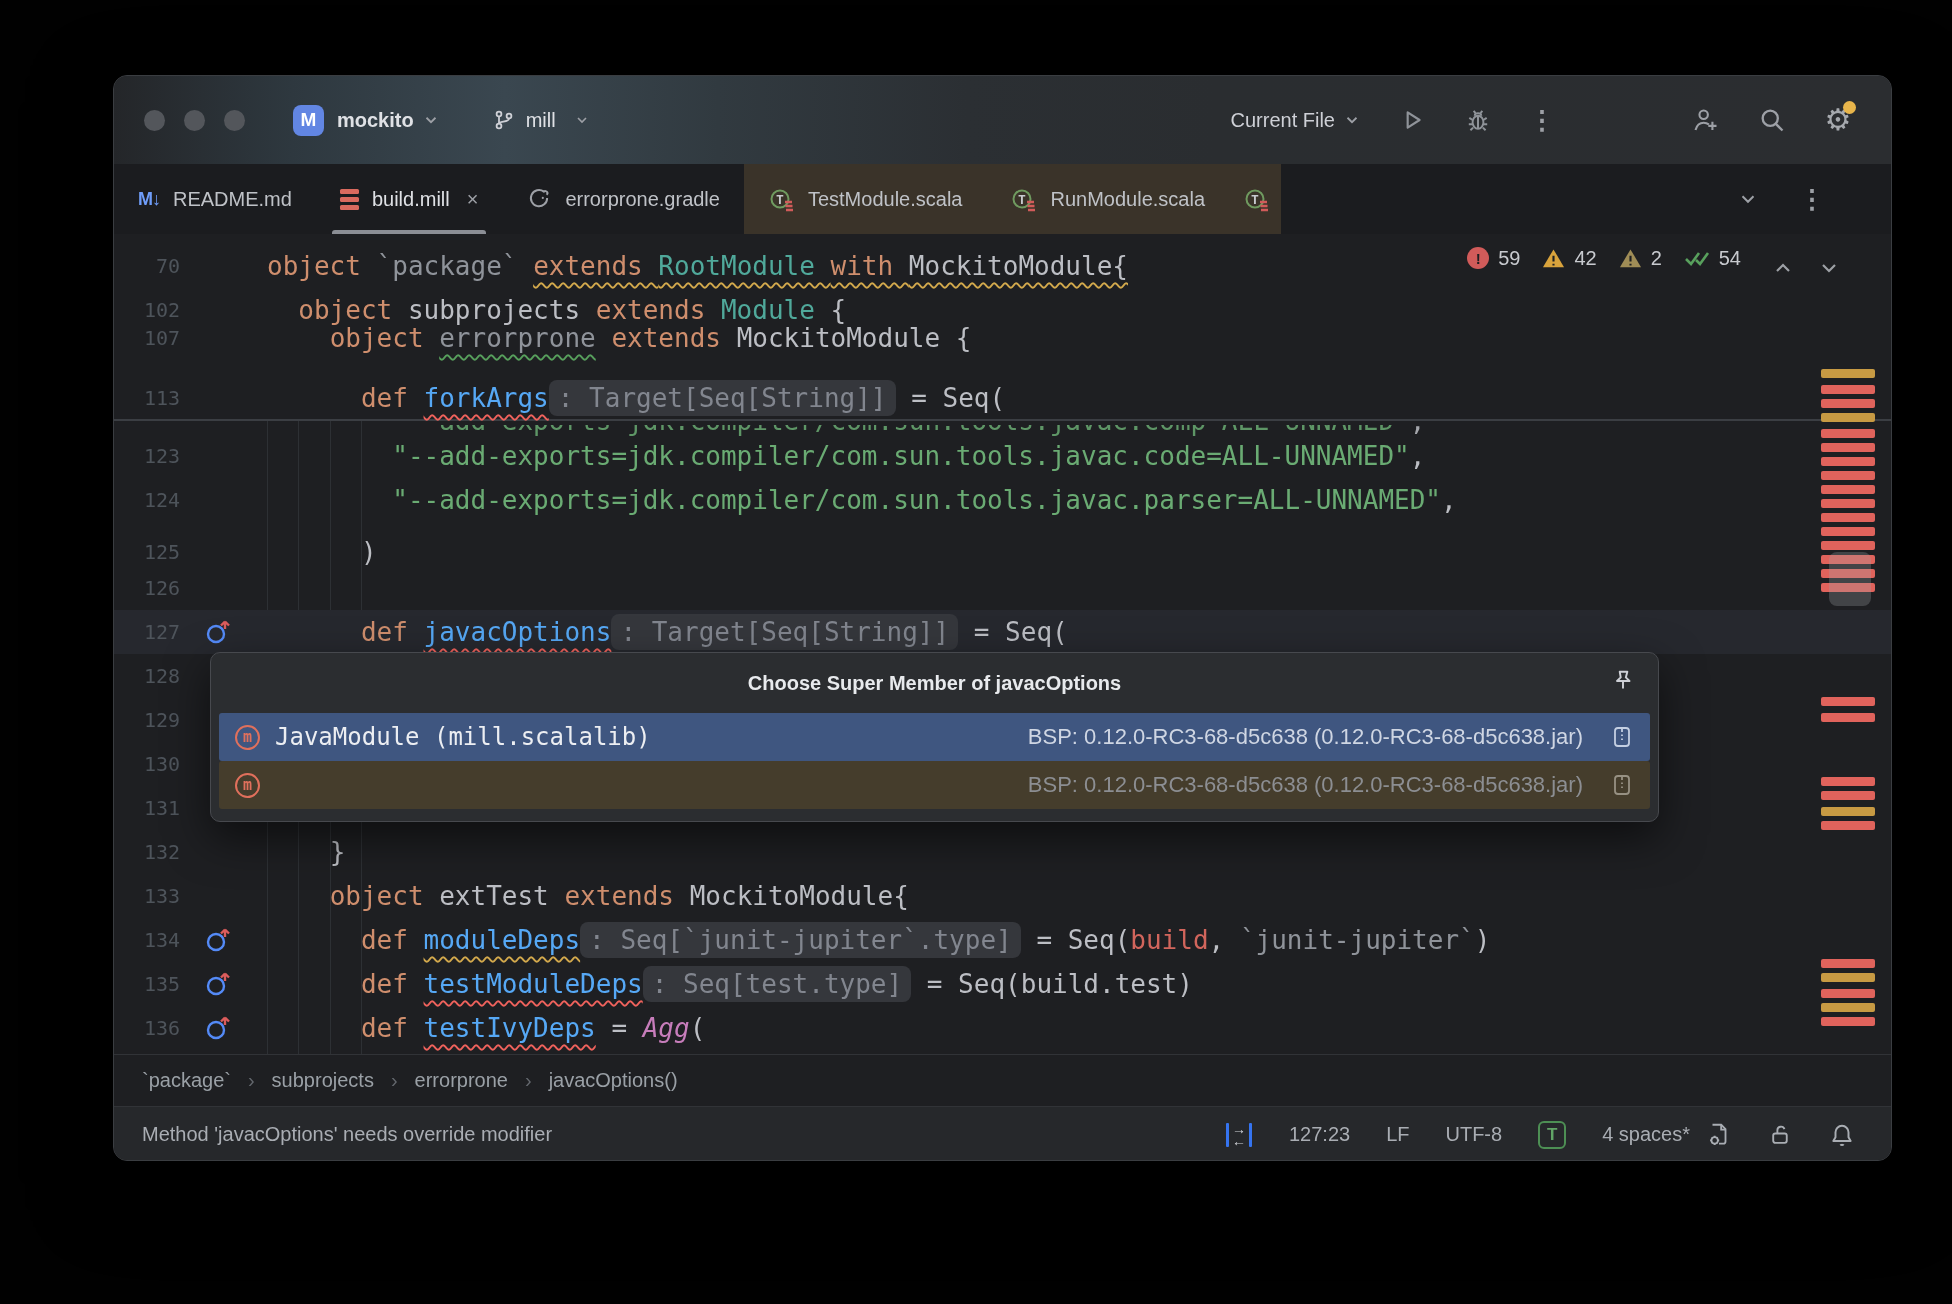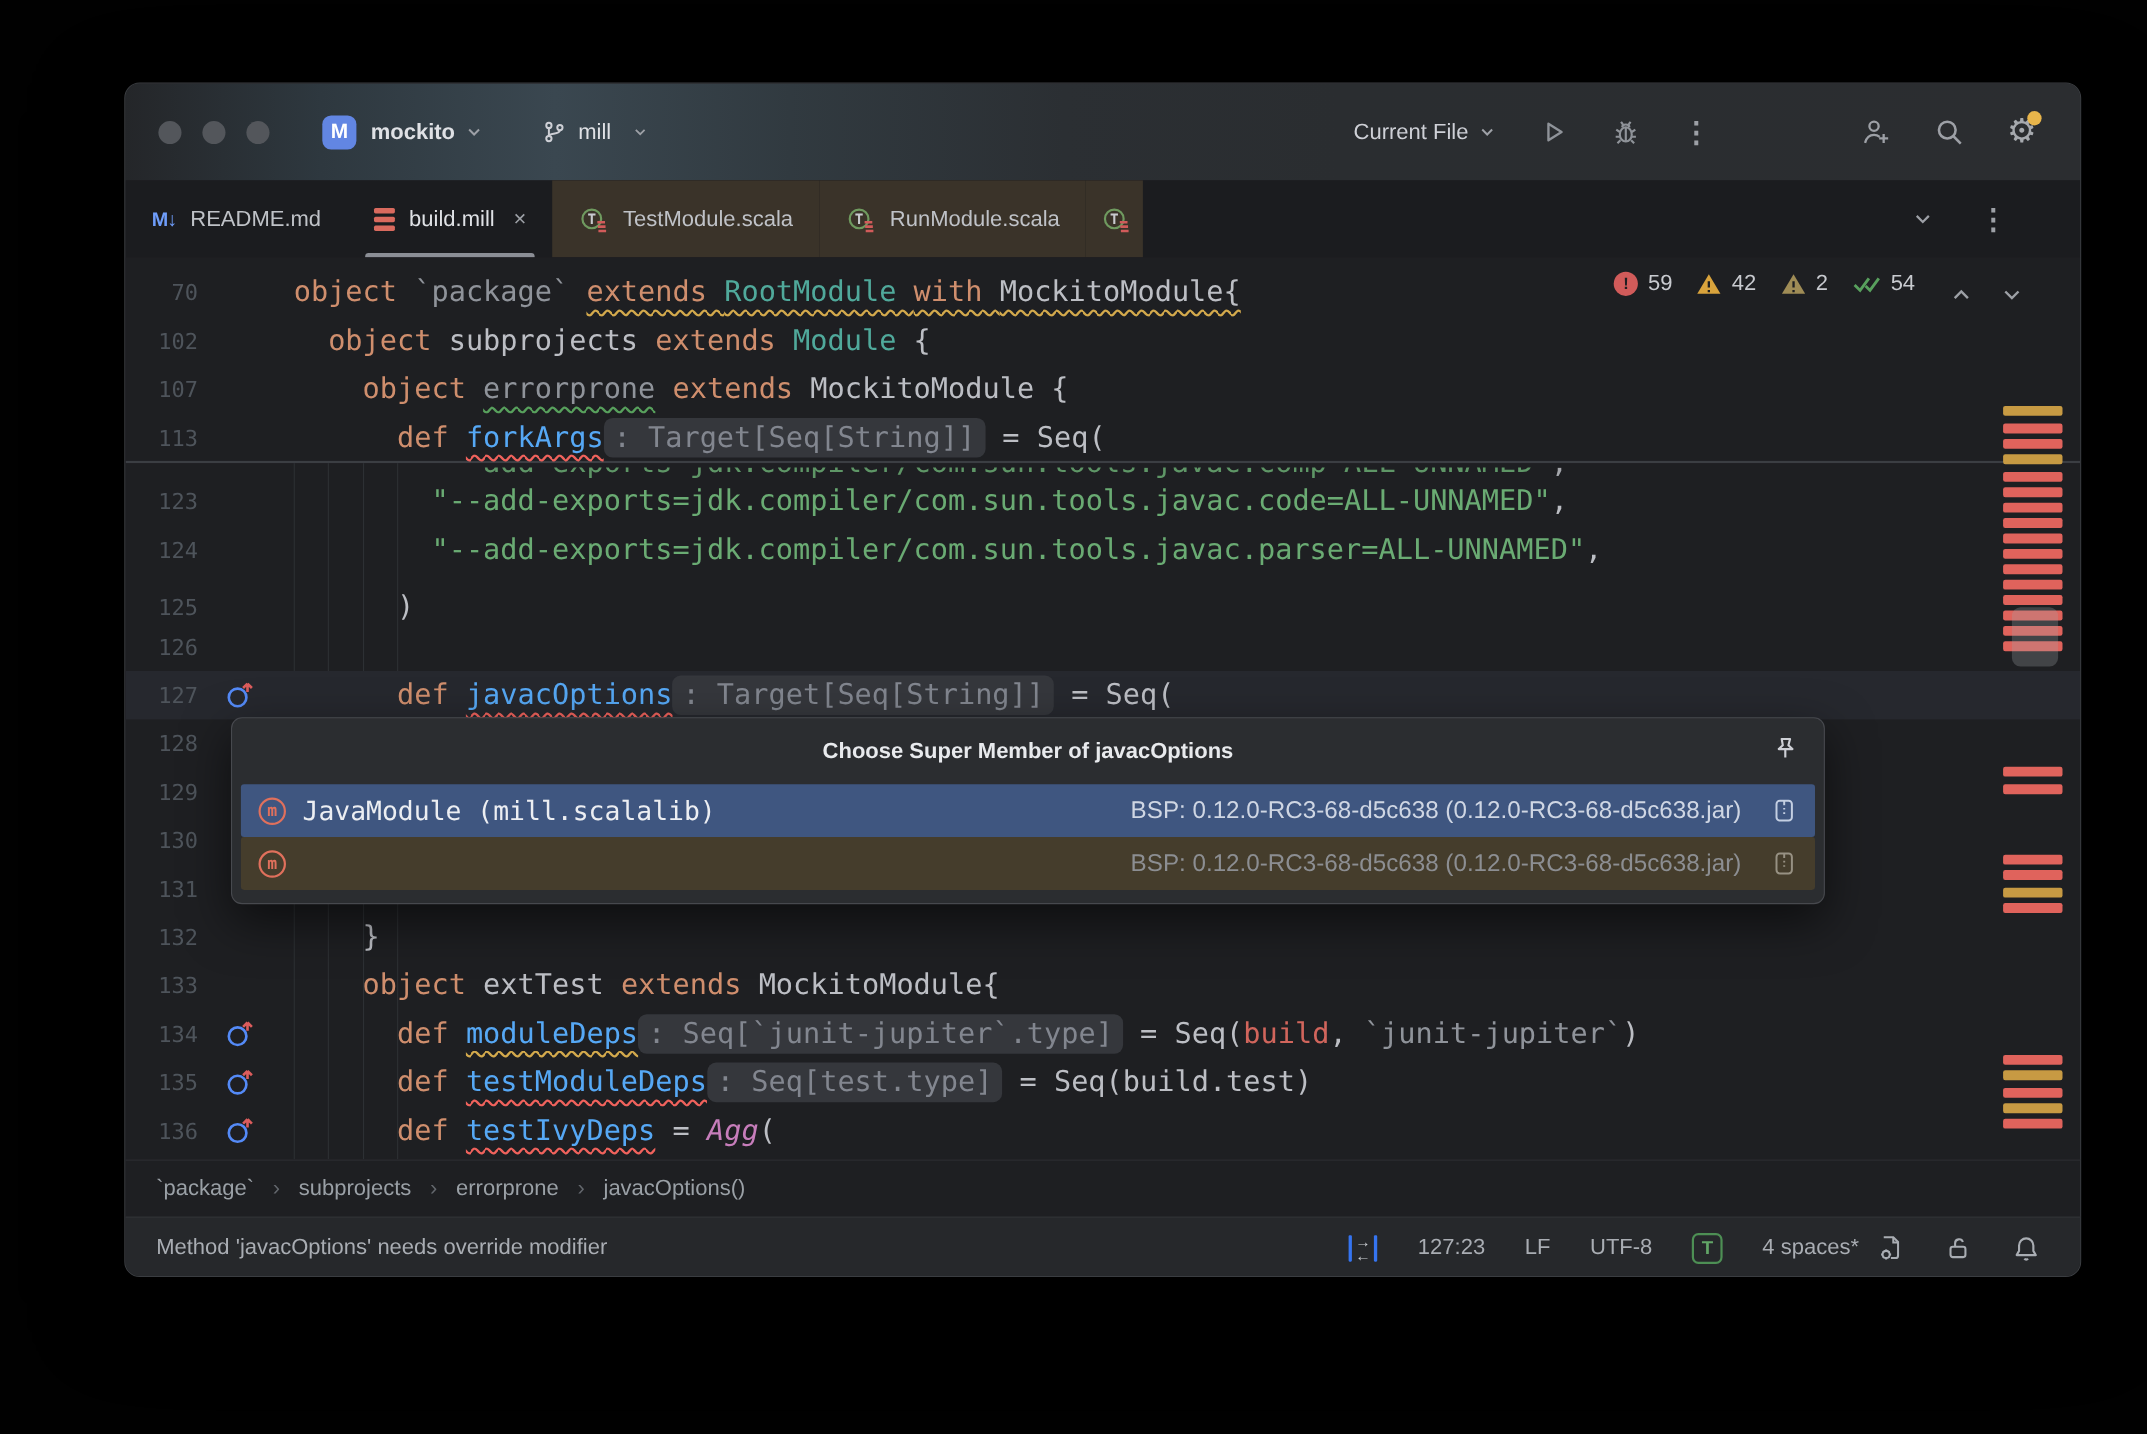--- a/index.html
+++ b/index.html
@@ -192,20 +192,29 @@
         <div class="tab active">
           <span class="mill-ic">
             <i></i>
             <i></i>
             <i></i>
           </span>
           <span>build.mill</span>
           <span class="tab-close">×</span>
           <div class="underl"></div>
         </div>
+        <div class="tab">
+          <span>
+            <svg width="26" height="26" viewBox="0 0 24 24" fill="none" stroke="#9da0a6" stroke-width="1.8">
+              <path d="M19.5 11a7.5 7.5 0 1 1-3-5.8c1-.8 2.4-.6 3 .3.5.8.3 1.9-.5 2.5"></path>
+              <circle cx="15.5" cy="11" r="1" fill="#9da0a6" stroke="none"></circle>
+            </svg>
+          </span>
+          <span>errorprone.gradle</span>
+        </div>
         <div class="tab tinted">
           <span>
             <svg width="27" height="27" viewBox="0 0 27 27">
               <circle cx="12" cy="13" r="8.5" fill="none" stroke="#6f9a5f" stroke-width="2"></circle>
               <text x="12" y="17.5" text-anchor="middle" font-size="13" font-weight="bold" fill="#c8cacf" font-family="DejaVu Sans Mono, monospace">T</text>
               <g stroke="#d15b5a" stroke-width="2.4">
                 <line x1="17" y1="16" x2="24" y2="16"></line>
                 <line x1="17.5" y1="20" x2="24.5" y2="20"></line>
                 <line x1="18" y1="24" x2="25" y2="24"></line>
               </g>
@@ -342,21 +351,21 @@
       </div>
     <div class="sticky" id="sticky">
         <div class="crow" style="top: 10px;">
           <span class="lnum">70</span>
           <span class="ltext"><span class="tk-kw">object </span><span class="tk-gre">`package` </span><span class="tk-kw w-y">extends </span><span class="tk-cls w-y">RootModule </span><span class="tk-kw w-y">with </span><span class="tk-pln w-y">MockitoModule{</span></span>
         </div>
         <div class="crow" style="top: 54px;">
           <span class="lnum">102</span>
           <span class="ltext"><span>  </span><span class="tk-kw">object </span><span class="tk-pln">subprojects </span><span class="tk-kw">extends </span><span class="tk-cls">Module </span><span class="tk-pln">{</span></span>
         </div>
-        <div class="crow" style="top: 98px;">
+        <div class="crow" style="top: 82px;">
           <span class="lnum">107</span>
           <span class="ltext"><span>    </span><span class="tk-kw">object </span><span class="tk-gre w-g">errorprone</span><span class="tk-pln"> </span><span class="tk-kw">extends </span><span class="tk-pln">MockitoModule {</span></span>
         </div>
         <div class="crow" style="top: 142px;">
           <span class="lnum">113</span>
           <span class="ltext"><span>      </span><span class="tk-kw">def </span><span class="tk-fn w-r">forkArgs</span><span class="tk-hint">: Target[Seq[String]]</span><span class="tk-pln"> = Seq(</span></span>
         </div>
       </div>
     <div class="sliver">
         <span class="ltext" id="sliver-text"><span>        </span><span class="tk-str">"--add-exports=jdk.compiler/com.sun.tools.javac.comp=ALL-UNNAMED"</span><span class="tk-pln">,</span></span>

